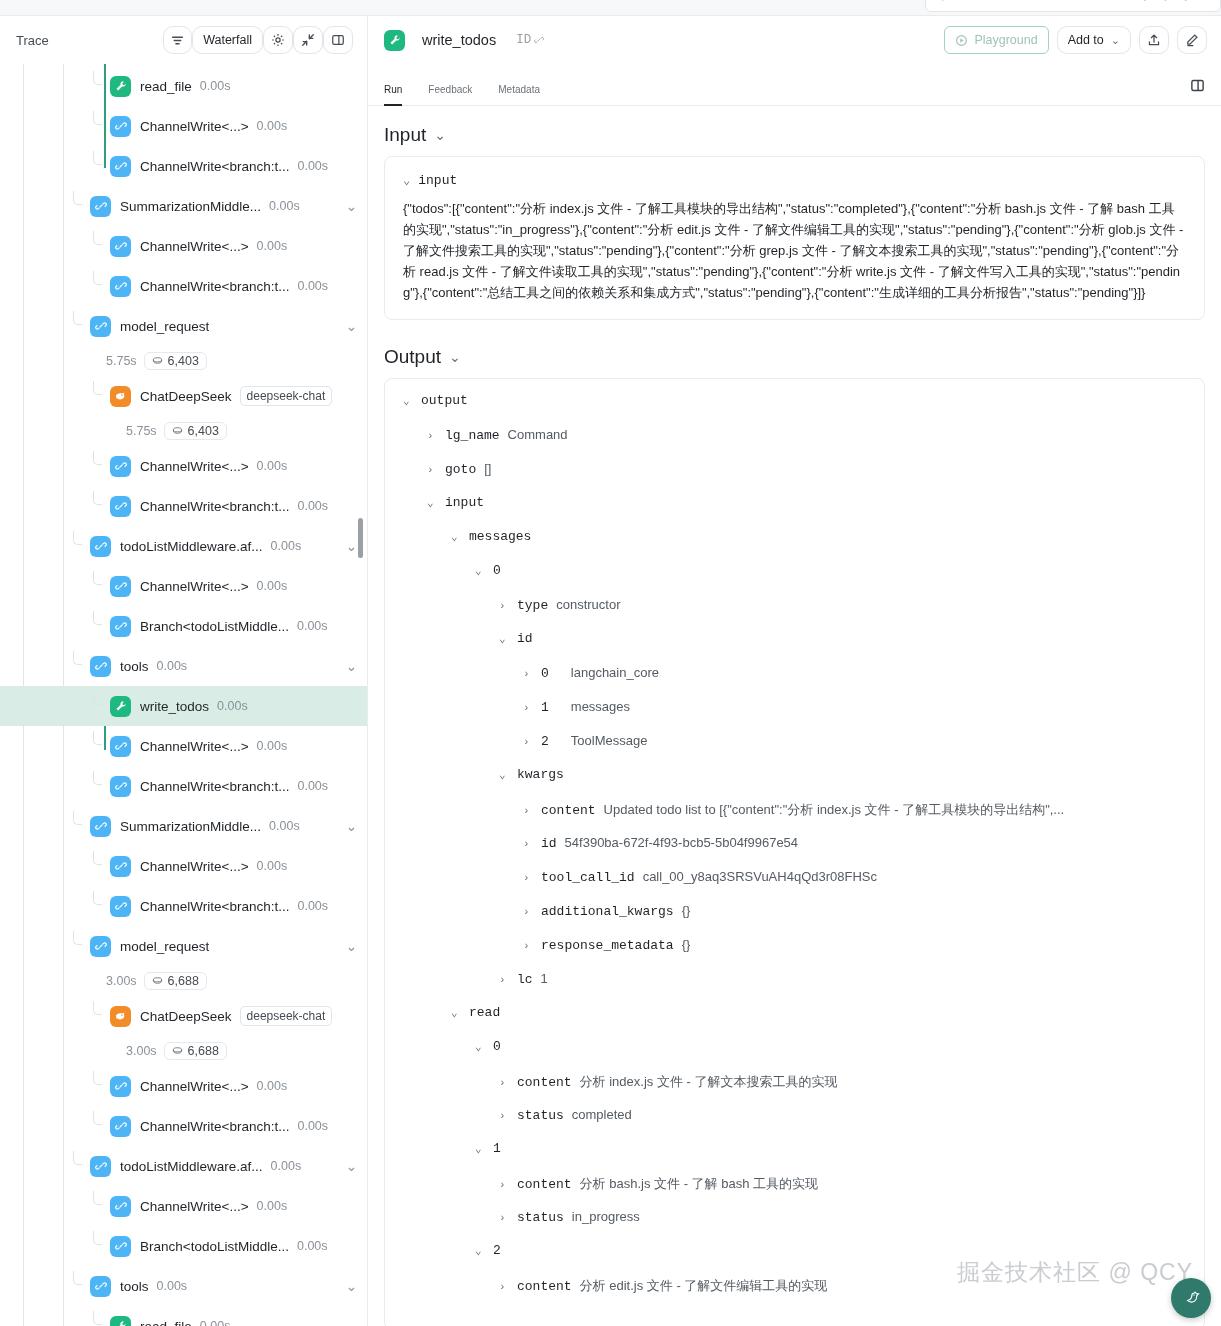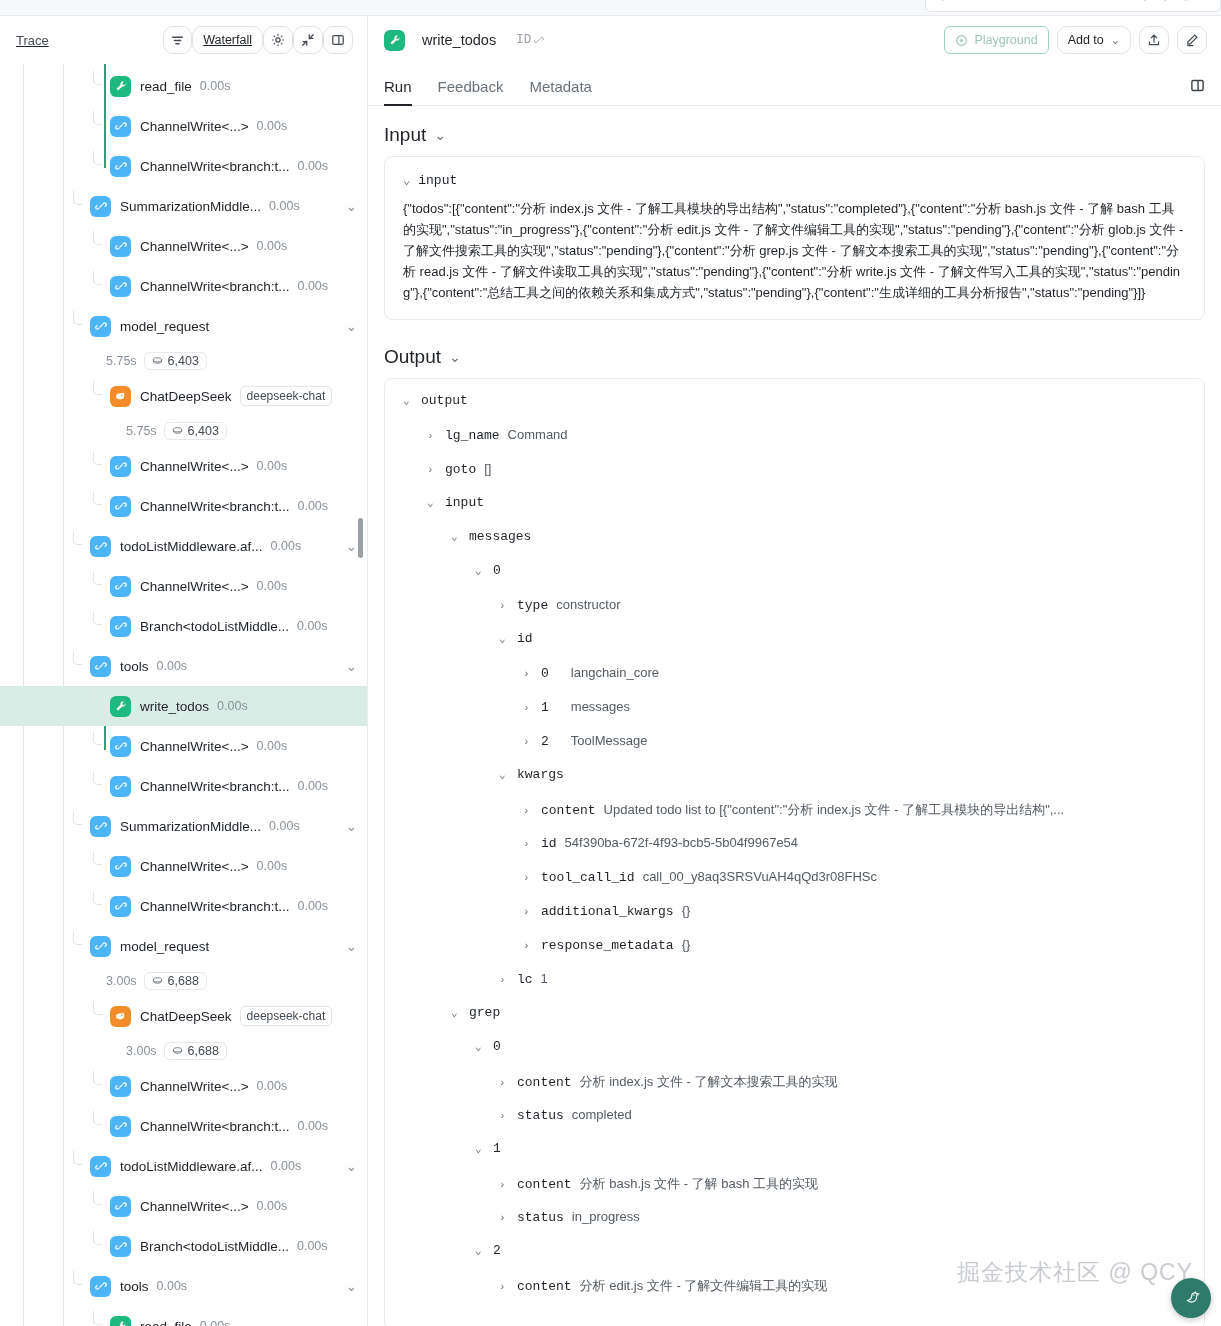--- a/index.html
+++ b/index.html
@@ -30,21 +30,21 @@
   
   .trace-panel {
     width: 368px; height: 100%;
     border-right: 1px solid #e9ebee;
     background: #fff;
     display: flex; flex-direction: column;
     position: relative;
   }
   .trace-header {
     height: 48px; display: flex; align-items: center; padding: 0 14px 0 16px;
-    flex-shrink: 0; text-decoration: underline;
+    flex-shrink: 0;
   }
   .trace-title { font-size: 13px; color: #454c53; font-weight: 400; }
   .trace-header .spacer { flex: 1; }
   .tbtn {
     height: 28px; min-width: 28px; padding: 0 7px;
     border: 1px solid #e1e4e8; border-radius: 10px; background: #fff;
     display: inline-flex; align-items: center; justify-content: center;
     font-size: 12.5px; color: #1f2328; cursor: pointer;
   }
   .tbtn.wide { padding: 0 10px; }
@@ -114,21 +114,21 @@
   .run-title { font-size: 14.5px; color: #1f2328; margin-left: 9px; }
   .id-chip { margin-left: 12px; font-size: 12.5px; color: #9aa0a6; font-family: "Liberation Mono", monospace; display: inline-flex; align-items: center; gap: 3px; cursor: pointer; }
   .run-header .spacer { flex: 1; }
   .pg-btn {
     height: 28px; padding: 0 10px; border: 1px solid #9fd3c0; border-radius: 6px;
     background: #fff; color: #9fc4b6; font-size: 12.5px;
     display: inline-flex; align-items: center; gap: 6px; cursor: pointer;
   }
 
   .tabbar { height: 42px; display: flex; align-items: flex-end; padding: 0 16px; border-bottom: 1px solid #e9ebee; flex-shrink: 0; gap: 26px; position: relative; }
-  .tab { font-size: 15px; color: #6a7178; padding-bottom: 10px; cursor: pointer; position: relative; margin-top: 26px; }
+  .tab { font-size: 10px; color: #6a7178; padding-bottom: 10px; cursor: pointer; position: relative; margin-top: 26px; }
   .tab.active { color: #1f2328; }
   .tab.active::after { content: ""; position: absolute; left: 0; right: 0; bottom: -1px; height: 2px; background: #1f2328; }
   .tabbar .right-icon { position: absolute; right: 16px; bottom: 8px; cursor: pointer; }
 
   .content { flex: 1; overflow: hidden; padding: 18px 16px 0 16px; }
   .section-title {
     font-size: 19px; color: #1f2328; font-weight: 400;
     display: flex; align-items: center; gap: 8px; margin-bottom: 10px;
   }
   .panel-box { border: 1px solid #e9ebee; border-radius: 8px; padding: 16px 18px; }
@@ -766,21 +766,21 @@
               <span class="key">response_metadata</span>
               <span class="val">{}</span>
             </div>
             <div class="tree-row" style="padding-left: 96px;">
               <span class="arrow">›</span>
               <span class="key">lc</span>
               <span class="val">1</span>
             </div>
             <div class="tree-row" style="padding-left: 48px;">
               <span class="arrow">⌄</span>
-              <span class="key">grep</span>
+              <span class="key">read</span>
             </div>
             <div class="tree-row" style="padding-left: 72px;">
               <span class="arrow">⌄</span>
               <span class="key">0</span>
             </div>
             <div class="tree-row" style="padding-left: 96px;">
               <span class="arrow">›</span>
               <span class="key">content</span>
               <span class="val">分析 index.js 文件 - 了解文本搜索工具的实现</span>
             </div>

